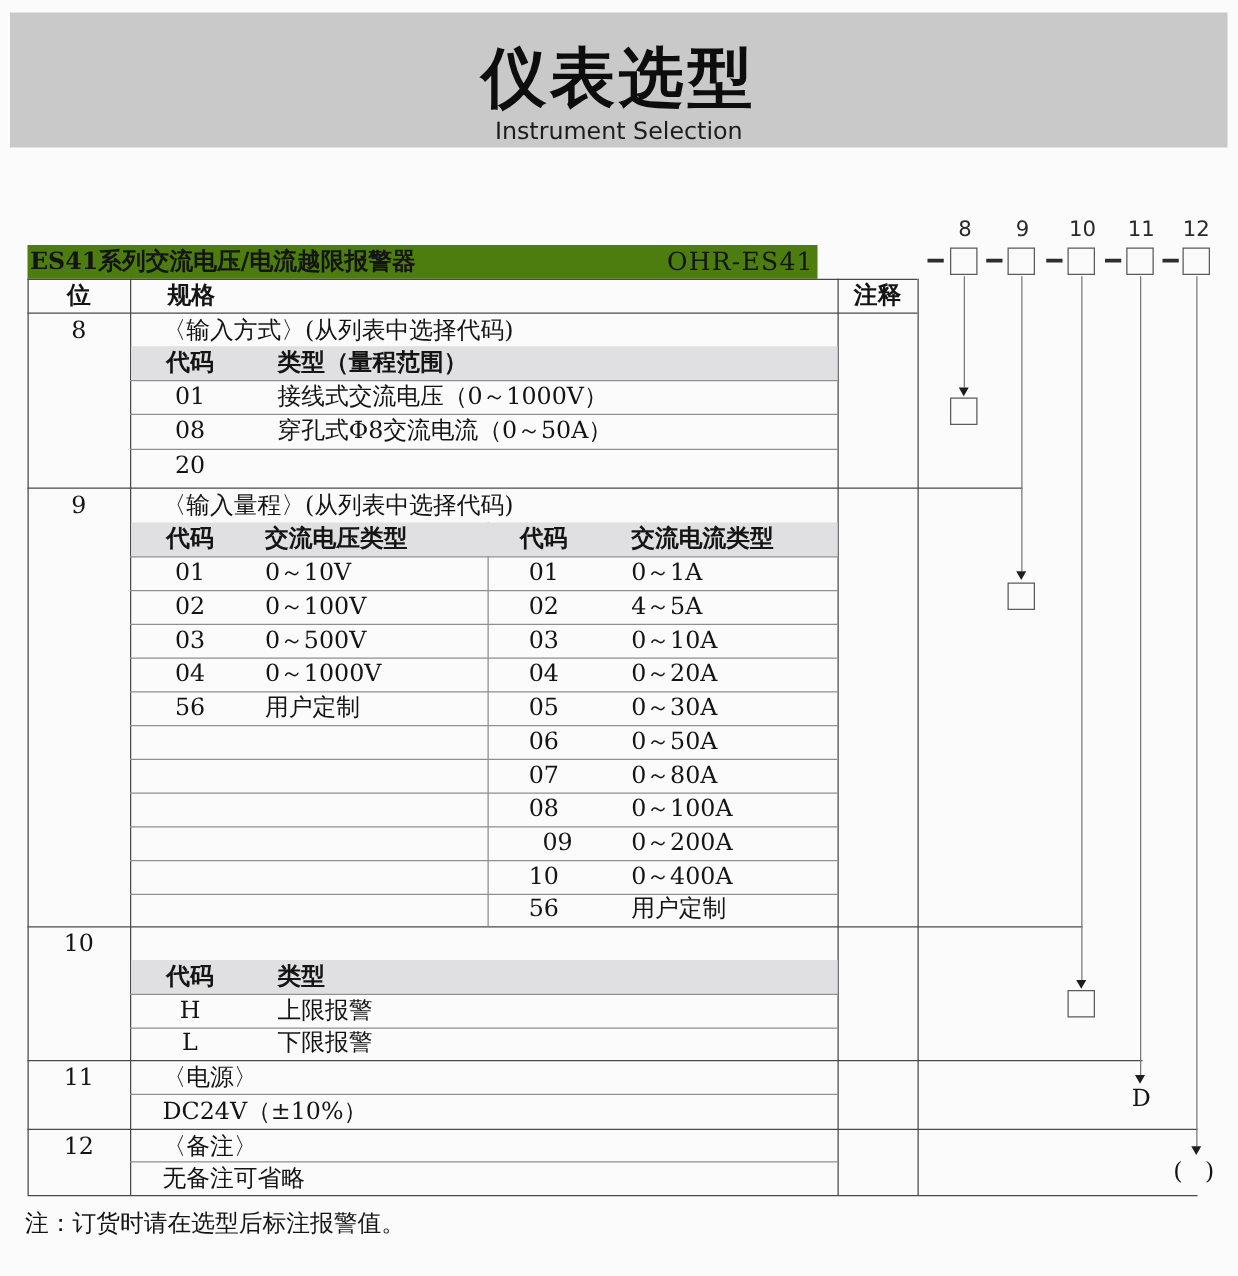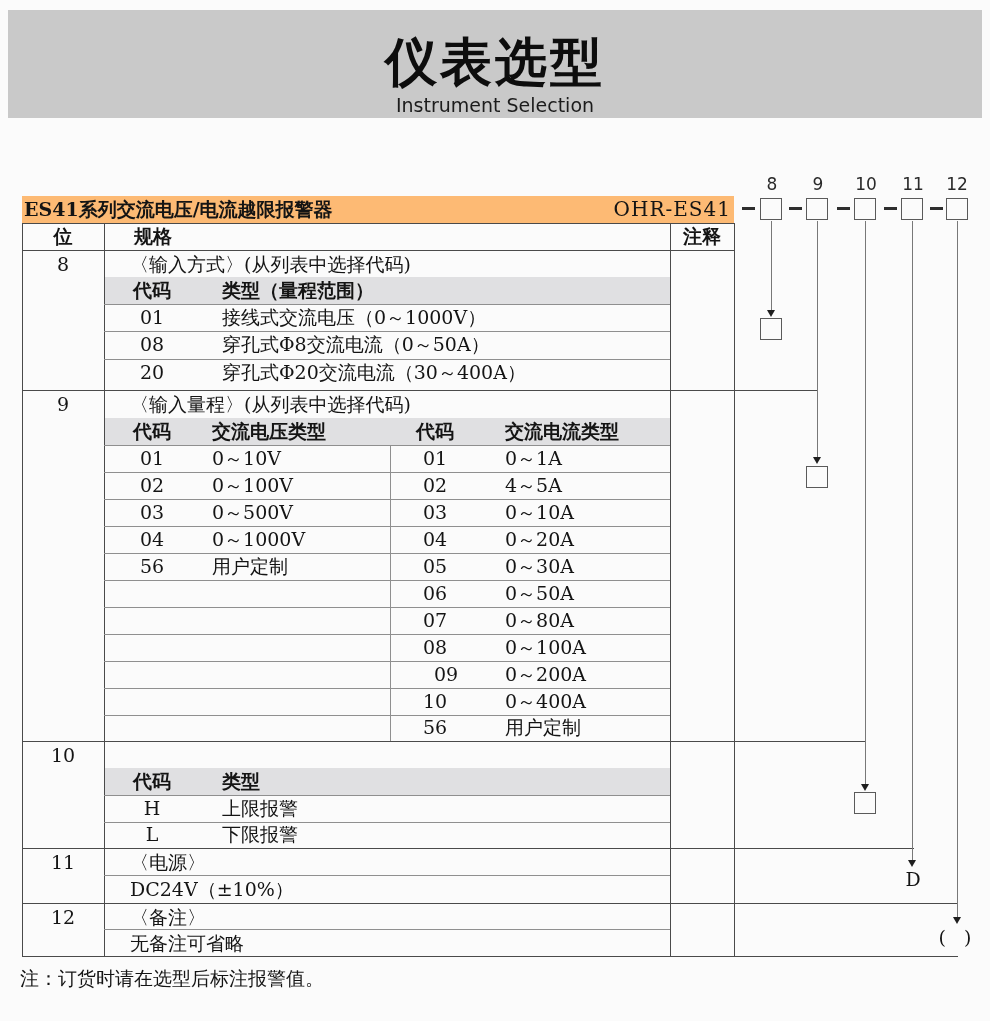--- a/index.html
+++ b/index.html
@@ -12,22 +12,22 @@
   }
   
   .banner { position:absolute; left:8px; top:10px; width:974px; height:108px;
             background:#c9c9c9; text-align:center;
             font-family:"DejaVu Sans","Liberation Sans",sans-serif; }
   .banner-title { position:absolute; left:0; top:18px; width:100%;
                   font-size:52px; font-weight:bold; letter-spacing:3px; color:#0d0d0d; }
   .banner-subtitle { position:absolute; left:0; top:84px; width:100%;
                      font-size:19px; color:#1c1c1c; }
   
-  .title-band { position:absolute; left:22px; top:196px; width:712px; height:27px;
-                background:#fdba74; }
+  .title-band { position:absolute; left:22px; top:196px; width:632px; height:27px;
+                background:#4d7c0f; }
   .series-title { position:absolute; left:2px; top:0; font-size:19px; line-height:27px;
                   font-weight:bold; white-space:nowrap; }
   .model-prefix { position:absolute; right:3px; top:0; font-size:20px; line-height:27px;
                   white-space:nowrap; letter-spacing:1px; }
   
   .cell { position:absolute; font-size:19px; line-height:27px; white-space:nowrap; }
   .bold { font-weight:bold; }
   .ctr  { text-align:center; }
   
   .hl  { position:absolute; height:1px; background:#4a4a4a; }
@@ -106,21 +106,20 @@
 
   <div class="cell ctr" style="left:22px;top:251px;width:82px;">8</div>
   <div class="cell" style="left:130px;top:251px;">〈输入方式〉(从列表中选择代码)</div>
   <div class="cell bold ctr" style="left:104px;top:277px;width:96px;">代码</div>
   <div class="cell bold" style="left:222px;top:277px;">类型（量程范围）</div>
   <div class="cell ctr" style="left:104px;top:304px;width:96px;">01</div>
   <div class="cell" style="left:222px;top:304px;">接线式交流电压（0～1000V）</div>
   <div class="cell ctr" style="left:104px;top:331px;width:96px;">08</div>
   <div class="cell" style="left:222px;top:331px;">穿孔式Φ8交流电流（0～50A）</div>
   <div class="cell ctr" style="left:104px;top:359px;width:96px;">20</div>
-  <div class="cell" style="left:222px;top:359px;">穿孔式Φ20交流电流（30～400A）</div>
 
   <div class="cell ctr" style="left:22px;top:391px;width:82px;">9</div>
   <div class="cell" style="left:130px;top:391px;">〈输入量程〉(从列表中选择代码)</div>
   <div class="cell bold ctr" style="left:104px;top:418px;width:96px;">代码</div>
   <div class="cell bold" style="left:212px;top:418px;">交流电压类型</div>
   <div class="cell bold ctr" style="left:390px;top:418px;width:90px;">代码</div>
   <div class="cell bold" style="left:505px;top:418px;">交流电流类型</div>
 
   <div class="cell ctr" style="left:104px;top:445px;width:96px;">01</div>
   <div class="cell" style="left:212px;top:445px;">0～10V</div>

